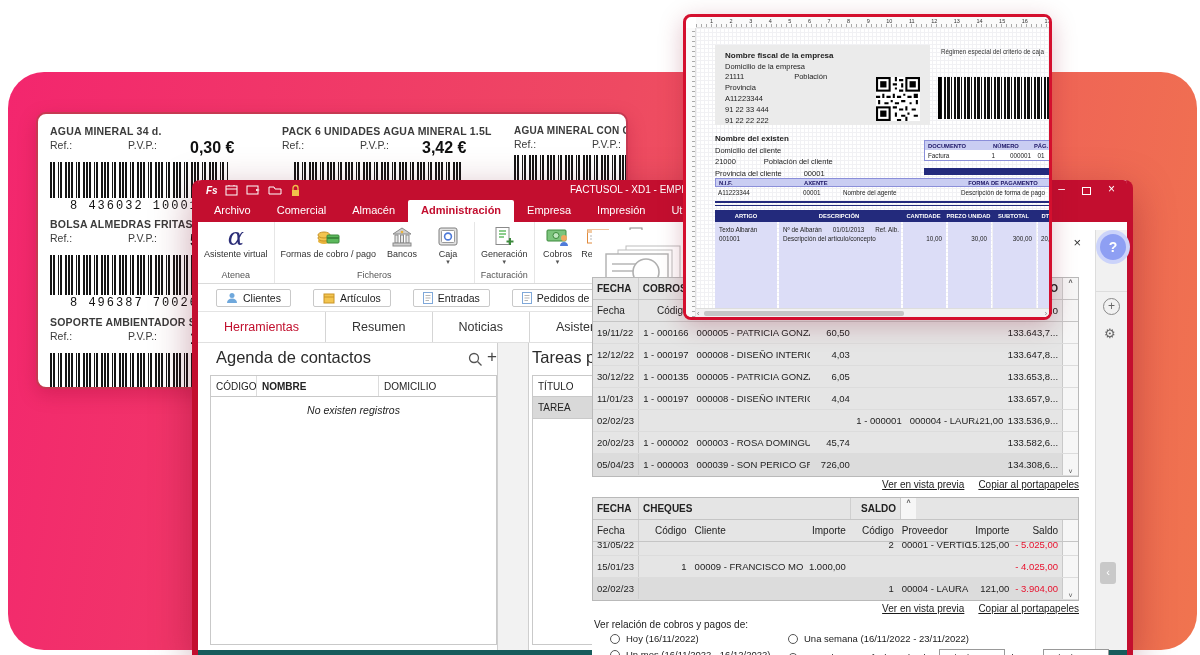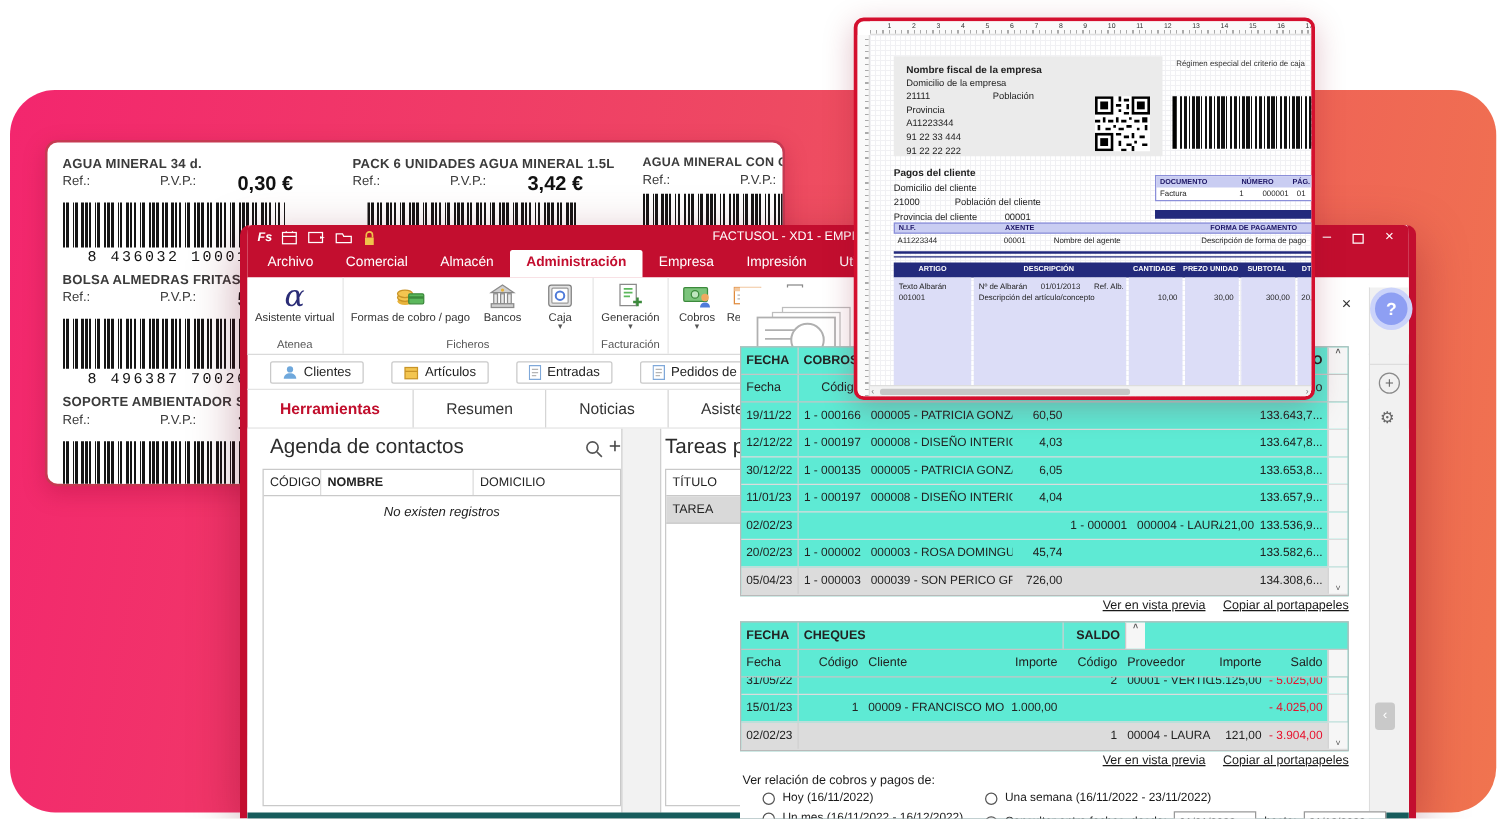--- a/index.html
+++ b/index.html
@@ -43,21 +43,21 @@
   .ricon { height:24px; display:flex; align-items:center; justify-content:center; }
   .alpha { font-family:"DejaVu Serif", serif; font-style:italic; font-size:24px; color:#2b2d77; line-height:22px; }
   .rcaret { font-size:7px; color:#555; line-height:6px; }
   .rglabel { font-size:9px; color:#555; text-align:center; padding:0 2px 3px; }
   #quickbar { height:28px; display:flex; align-items:center; gap:22px; padding-left:18px; border-bottom:1px solid #e4e4e4; }
   .qbtn { display:flex; align-items:center; gap:5px; border:1px solid #c9c9c9; border-radius:2px;
           background:#fff; padding:2px 9px; font-size:10.5px; color:#222; white-space:nowrap; }
   #vtabs { height:31px; display:flex; border-bottom:1px solid #e0e0e0; }
   .vtab { padding:8px 26px; font-size:12.5px; color:#333; white-space:nowrap; }
   .vtab + .vtab { border-left:1px solid #d5d5d5; }
-  .vtab.active { color:#c10e2c; font-weight:700;text-align:center; }
+  .vtab.active { color:#c10e2c; font-weight:400;text-align:center; }
   #content { position:relative; height:307px; background:#fff; }
   .h2 { font-size:16.5px; color:#2b2b2b; }
   #agtable { left:12px; top:32px; width:287px; height:270px; border:1px solid #c9c9c9; background:#fff; }
   .thead { display:flex; height:21px; border-bottom:1px solid #c9c9c9; font-size:10px; color:#222; align-items:center; }
   .thead span { padding:0 5px; }
   .agc1 { width:46px; border-right:1px solid #dcdcdc; height:100%; display:flex; align-items:center; }
   .agc2 { width:122px; font-weight:700; border-right:1px solid #dcdcdc; height:100%; display:flex; align-items:center; }
   .agc3 { flex:1; }
   .noreg { text-align:center; font-style:italic; font-size:10.5px; color:#222; margin-top:7px; }
   #vgap { left:299px; top:0; bottom:0; width:32px; background:#f2f2f2; border-left:1px solid #cfcfcf; border-right:1px solid #cfcfcf; }
@@ -70,21 +70,21 @@
             color:#666; font-size:12px; text-align:center; line-height:15px; }
   .sbgear { position:absolute; left:8px; top:96px; font-size:13px; color:#666; }
   .sbcol { position:absolute; left:4px; top:332px; width:16px; height:22px; background:#c9c9c9; border-radius:3px;
            color:#fff; font-size:11px; text-align:center; line-height:21px; }
   #help { left:1100px; top:234px; width:26px; height:26px; border-radius:50%; background:#8e9ff3;
           box-shadow:0 0 0 4px #cbd3fa; color:#fff; font-size:14px; font-weight:700; text-align:center; line-height:26px; z-index:6; }
 
   
   #panel { left:592px; top:230px; width:503px; height:425px; background:#fff; z-index:4; }
   .pclose { position:absolute; right:14px; top:5px; font-size:13px; color:#333; }
-  .tbl { position:absolute; left:0; width:487px; border:1px solid #b9b9b9; background:#5eead4; }
+  .tbl { position:absolute; left:0; width:487px; border:1px solid #b9b9b9; background:#e5e5e5; }
   .trow { display:flex; height:22px; align-items:center; font-size:9.5px; color:#222; border-bottom:1px solid #dcdcdc; }
   .tgh { font-size:10px; font-weight:700; border-bottom:1px solid #c5c5c5; }
   .tsh { font-size:10px; border-bottom:1px solid #c5c5c5; }
   .tgh span, .tsh span, .trow span { padding:0 4px; white-space:nowrap; overflow:hidden; height:100%; display:flex; align-items:center; }
   .rt { justify-content:flex-end; }
   .gb { border-right:1px solid #cfcfcf; }
   .sel { background:#dcdcdc; }
   .neg { color:#e8112d; }
   
   .a1{width:46px;border-right:1px solid #cfcfcf;} .a2{width:54px;} .a3{width:118px;} .a4{width:44px;}
@@ -711,21 +711,21 @@
         <rect x="14" y="0" width="7" height="7" fill="#000"></rect>
           <rect x="15" y="1" width="5" height="5" fill="#fff"></rect>
           <rect x="16" y="2" width="3" height="3" fill="#000"></rect>
         <rect x="0" y="14" width="7" height="7" fill="#000"></rect>
           <rect x="1" y="15" width="5" height="5" fill="#fff"></rect>
           <rect x="2" y="16" width="3" height="3" fill="#000"></rect>
         <path fill="#000" d="M9 0h1v2H9zM11 1h2v1h-2zM8 3h2v1H8zM12 3h1v2h-1zM9 5h1v1H9zM11 6h2v1h-2zM0 9h2v1H0zM3 8h1v2H3zM5 9h2v1H5zM8 8h1v2H8zM10 9h2v1h-2zM13 8h1v1h-1zM15 9h2v1h-2zM18 8h2v2h-2zM1 11h1v2H1zM4 12h2v1H4zM7 11h1v1H7zM9 12h2v1H9zM12 11h2v1h-2zM16 12h1v1h-1zM19 11h1v2h-1zM8 14h2v1H8zM11 15h2v1h-2zM14 14h1v2h-1zM17 15h2v1h-2zM9 17h1v2H9zM12 18h2v1h-2zM15 17h1v1h-1zM18 18h2v1h-2zM10 20h2v1h-2zM14 19h1v2h-1z"></path>
       </svg>
       <div id="wbar"></div>
       <div id="clbox">
-        <div class="b">Pagos del cliente</div>
+        <div class="b">Nombre del existen</div>
         <div>Domicilio del cliente</div>
         <div class="cline">
             <span>21000</span>
             <span style="margin-left:28px;">Población del cliente</span>
           </div>
         <div class="cline">
             <span>Provincia del cliente</span>
             <span style="margin-left:22px;">00001</span>
           </div>
       </div>

